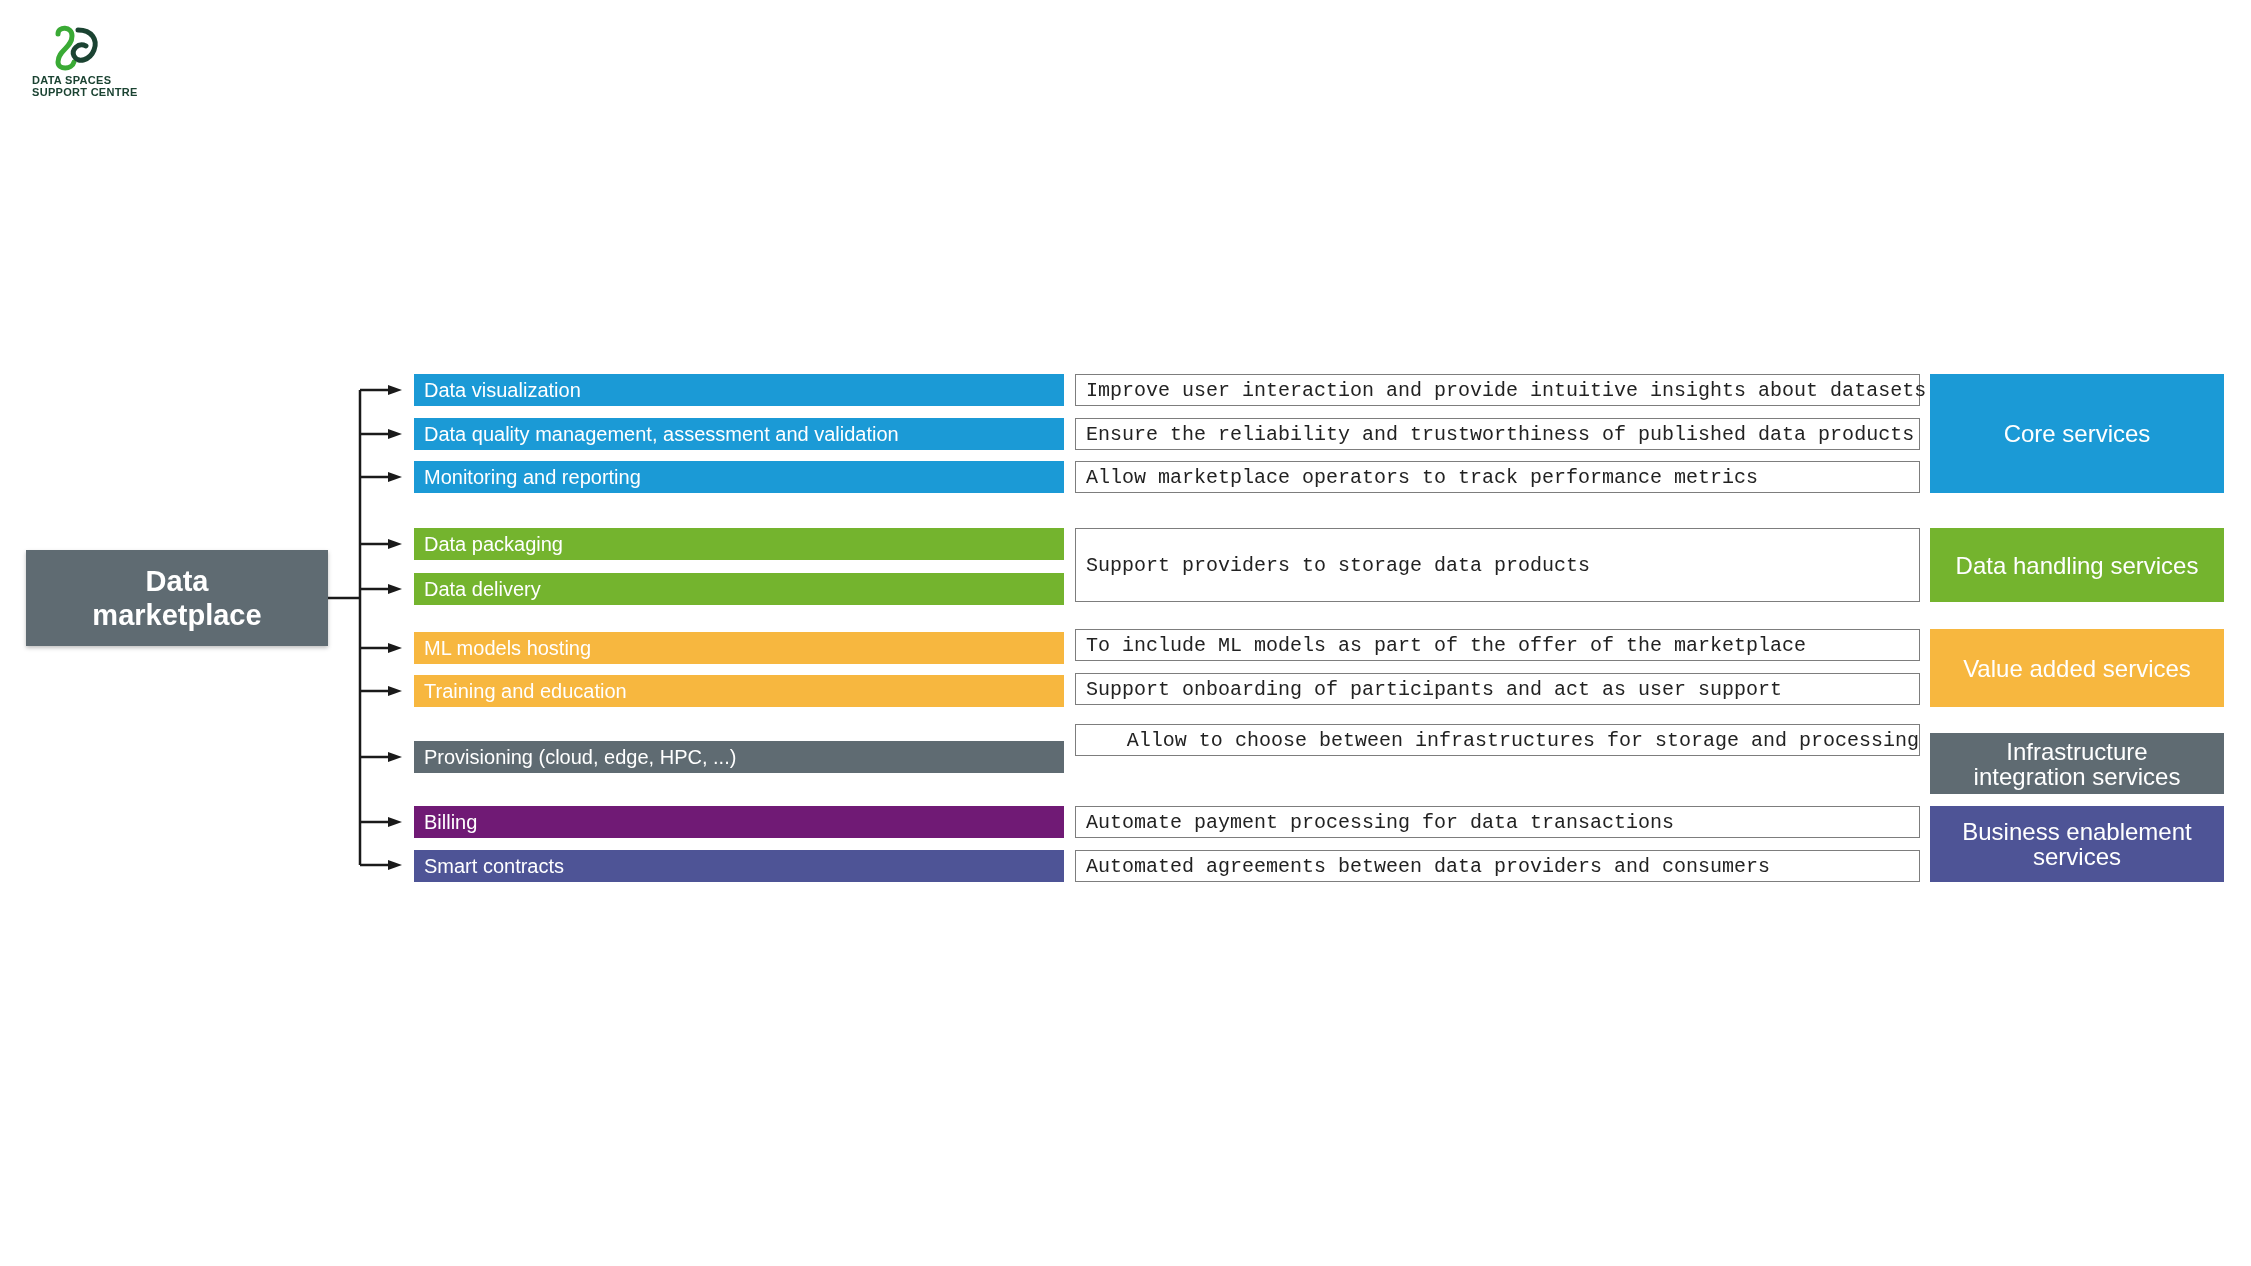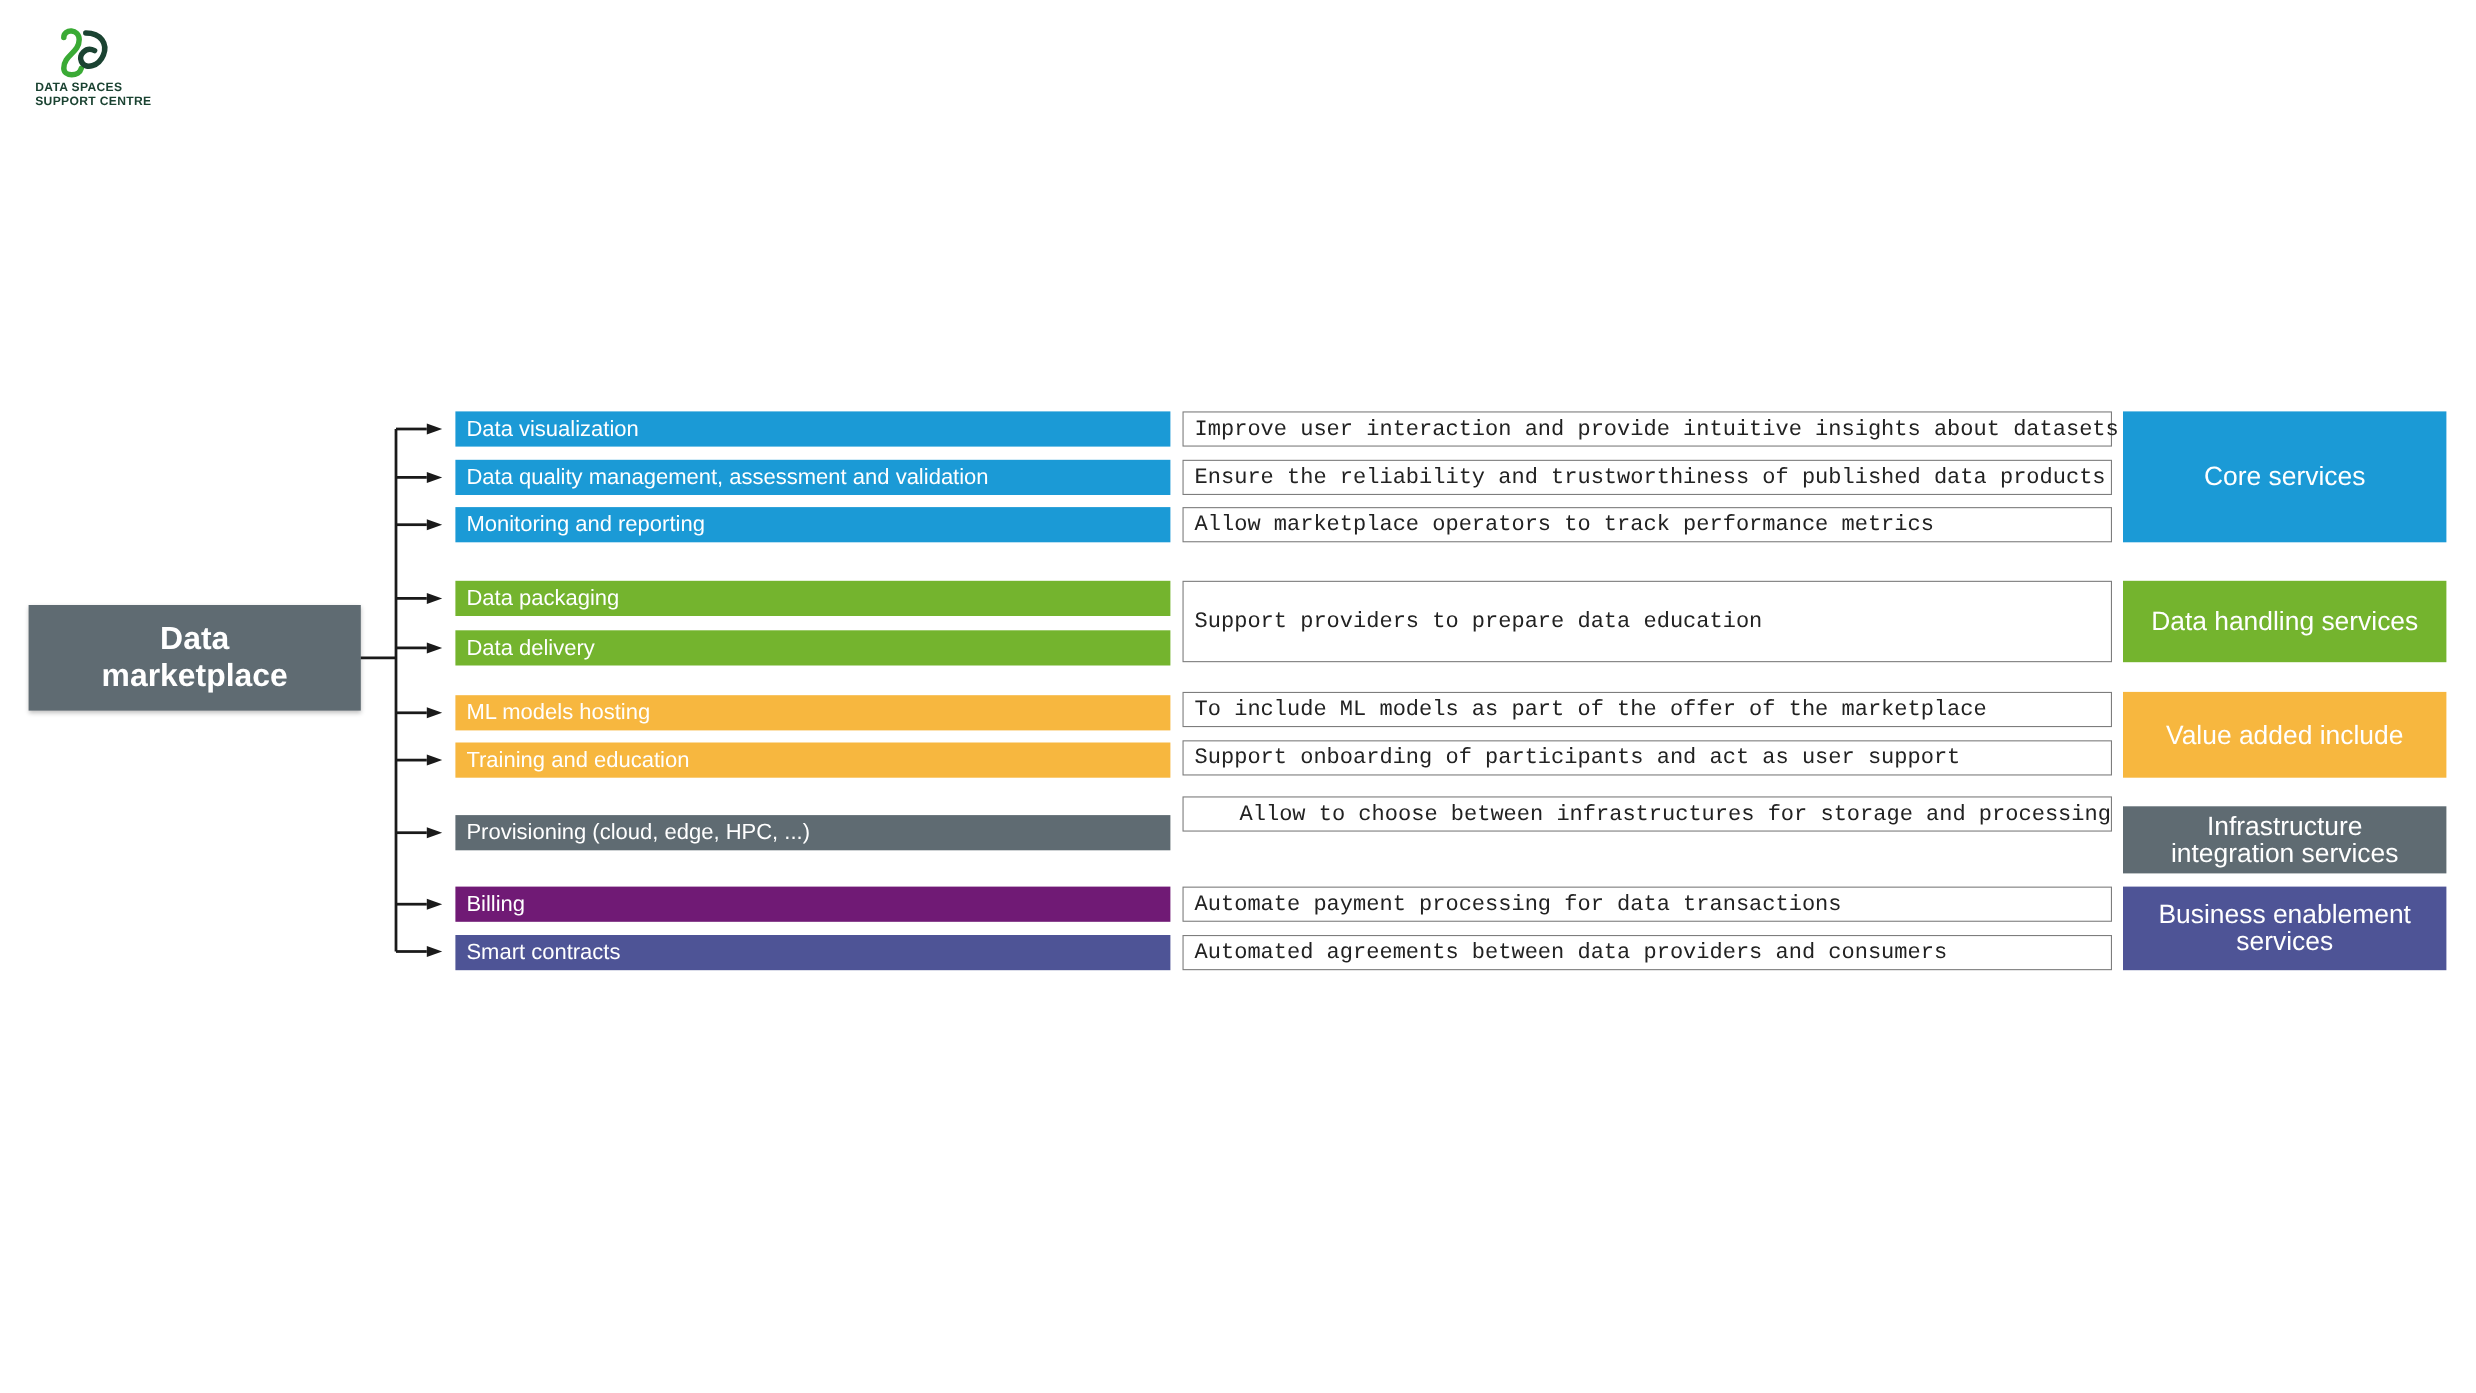--- a/index.html
+++ b/index.html
@@ -191,21 +191,21 @@
   <span>Monitoring and reporting</span>
 </div>
 <div class="desc-box" style="top:461px;">
   <span>Allow marketplace operators to track performance metrics</span>
 </div>
 
 <div class="label-box" style="top:528px; background:#74b42e;">
   <span>Data packaging</span>
 </div>
 <div class="desc-box tall" style="top:528px;">
-  <span>Support providers to prepare data education</span>
+  <span>Support providers to storage data products</span>
 </div>
 
 <div class="label-box" style="top:573px; background:#74b42e;">
   <span>Data delivery</span>
 </div>
 
 <div class="label-box" style="top:632px; background:#f7b73f;">
   <span>ML models hosting</span>
 </div>
 <div class="desc-box" style="top:629px;">
@@ -242,21 +242,21 @@
 
 <div class="cat-box" style="top:374px; height:119px; background:#1b9ad6;">
   <span>Core services</span>
 </div>
 
 <div class="cat-box" style="top:528px; height:74px; background:#74b42e;">
   <span>Data handling services</span>
 </div>
 
 <div class="cat-box" style="top:629px; height:78px; background:#f7b73f;">
-  <span>Value added include</span>
+  <span>Value added services</span>
 </div>
 
 <div class="cat-box" style="top:733px; height:61px; background:#5f6b72;">
   <div>
     <div>Infrastructure</div>
     <div>integration services</div>
   </div>
 </div>
 
 <div class="cat-box" style="top:806px; height:76px; background:#4e5496;">

